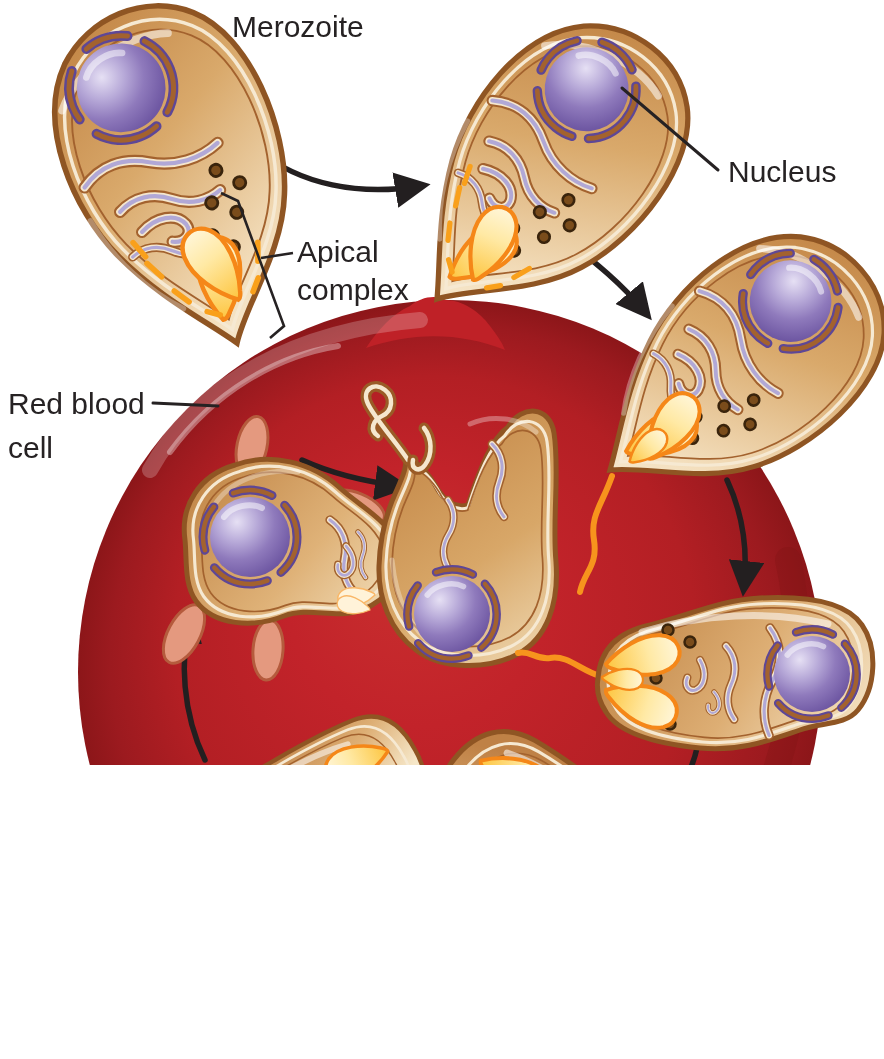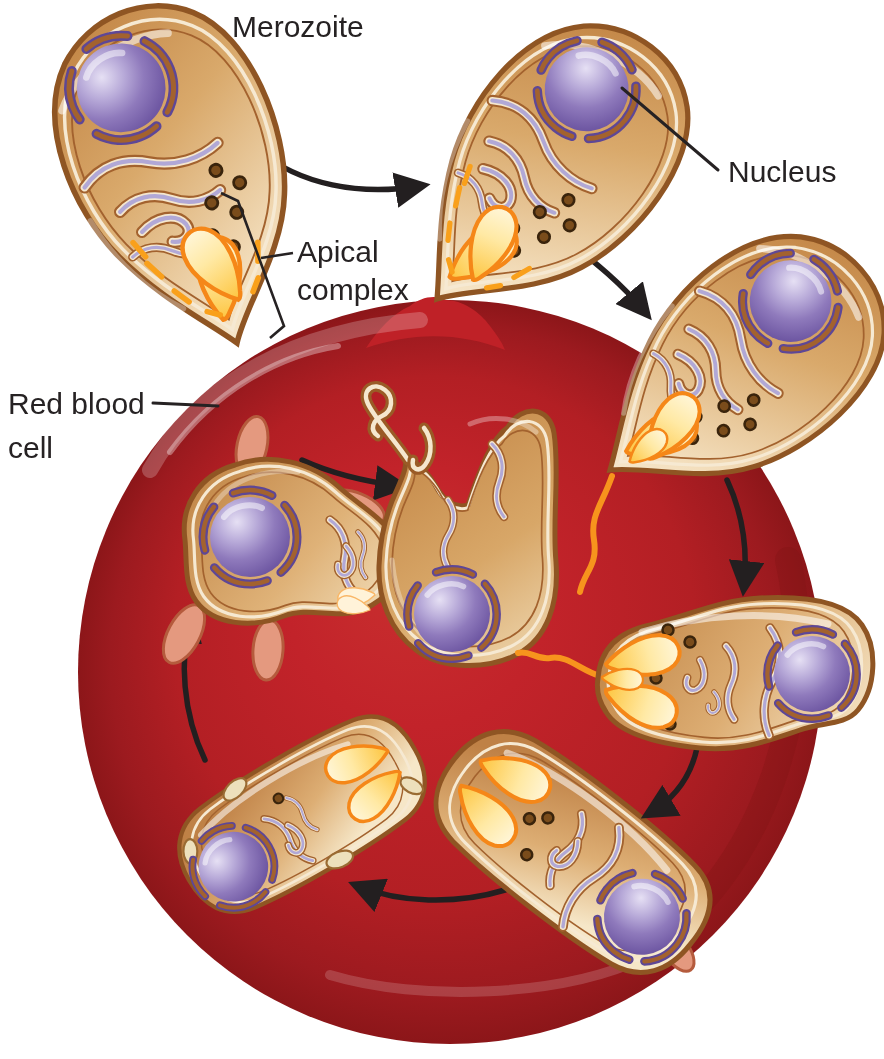--- a/index.html
+++ b/index.html
@@ -1,16 +1,16 @@
 <!DOCTYPE html>
 <html><head>
 <meta charset="utf-8">
 <style>
   html,body{margin:0;padding:0;background:#fff;}
-  #stage{width:884px;height:1059px;position:relative;background:#fff;overflow:hidden;}
+  #stage{width:884px;height:765px;position:relative;background:#fff;overflow:hidden;}
   .lbl{font-family:"Liberation Sans",sans-serif;font-size:30px;fill:#262223;}
   .leader{stroke:#262223;stroke-width:3;fill:none;stroke-linecap:round;}
   .bracket{stroke:#262223;stroke-width:2.6;fill:none;}
   .arr{stroke:#231F20;stroke-width:5.5;fill:none;stroke-linecap:round;}
   .cell-fill{fill:url(#gTd);stroke:#8F5523;stroke-width:5;}
   .gpill{fill:url(#gPill);}
   .g4{fill:url(#gG4);}
   .g7{fill:url(#gG7);}
   .g8{fill:url(#gG8);}
   .m1{fill:none;stroke:#F6E9D2;stroke-width:3.4;}

